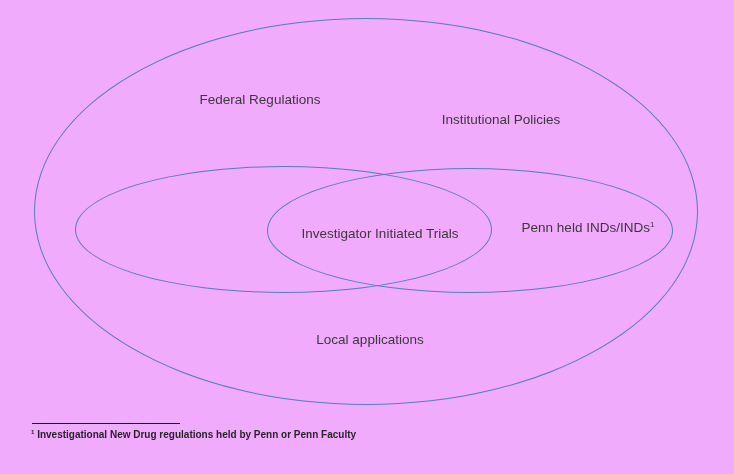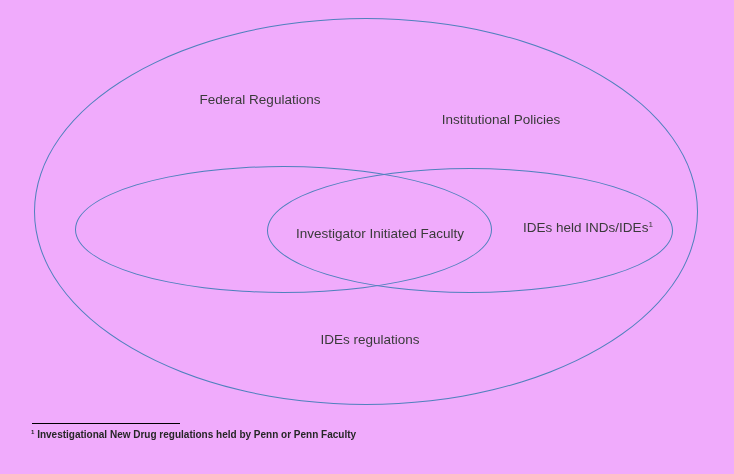--- a/index.html
+++ b/index.html
@@ -72,23 +72,23 @@
   <div class="ellipse ellipse-left"></div>
   <div class="ellipse ellipse-right"></div>
 
   <div class="label label-federal">Federal Regulations</div>
 
   <div class="label label-institutional">Institutional Policies</div>
 
   <div class="label label-externally">
   </div>
 
-  <div class="label label-investigator">Investigator Initiated Faculty</div>
+  <div class="label label-investigator">Investigator Initiated Trials</div>
 
-  <div class="label label-penn"><span>IDEs held INDs/IDEs</span><sup>1</sup></div>
+  <div class="label label-penn"><span>Penn held INDs/INDs</span><sup>1</sup></div>
 
-  <div class="label label-local">IDEs regulations</div>
+  <div class="label label-local">Local applications</div>
 
   <div class="footnote-rule"></div>
 
   <div class="footnote"><sup>1</sup> <span>Investigational New Drug regulations held by Penn or Penn Faculty</span></div>
 
 </div>
 
 </body></html>

